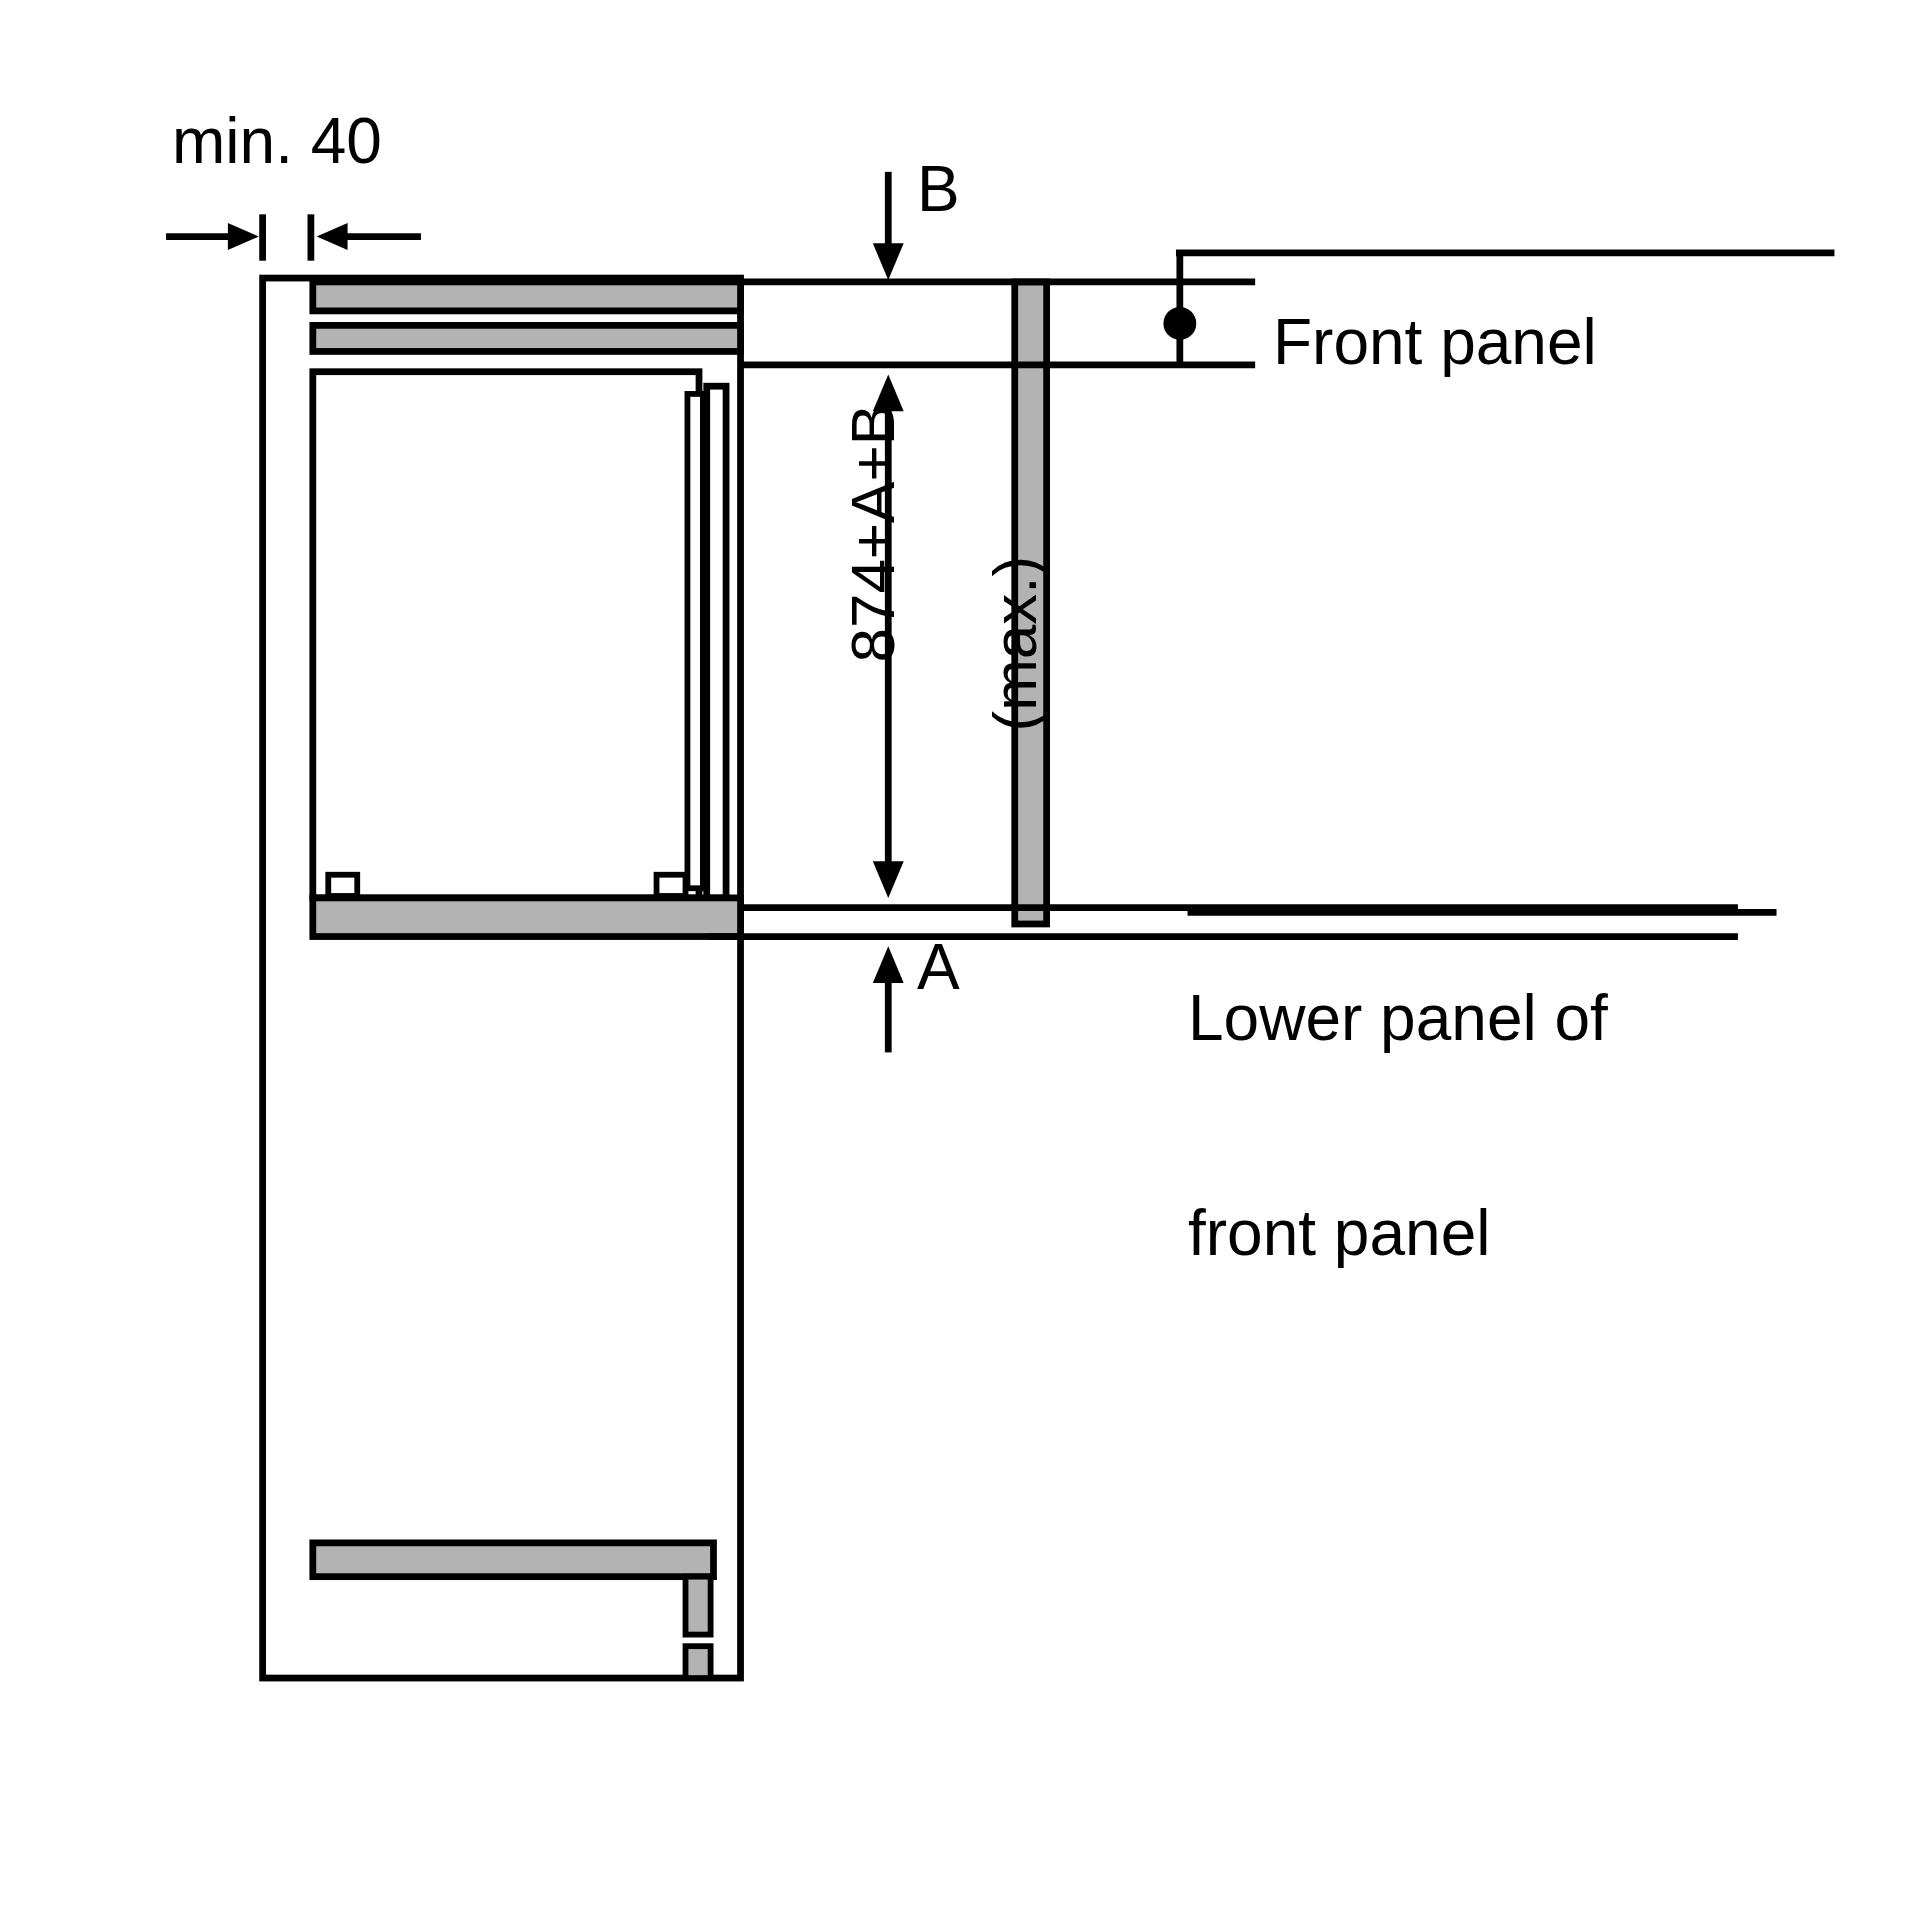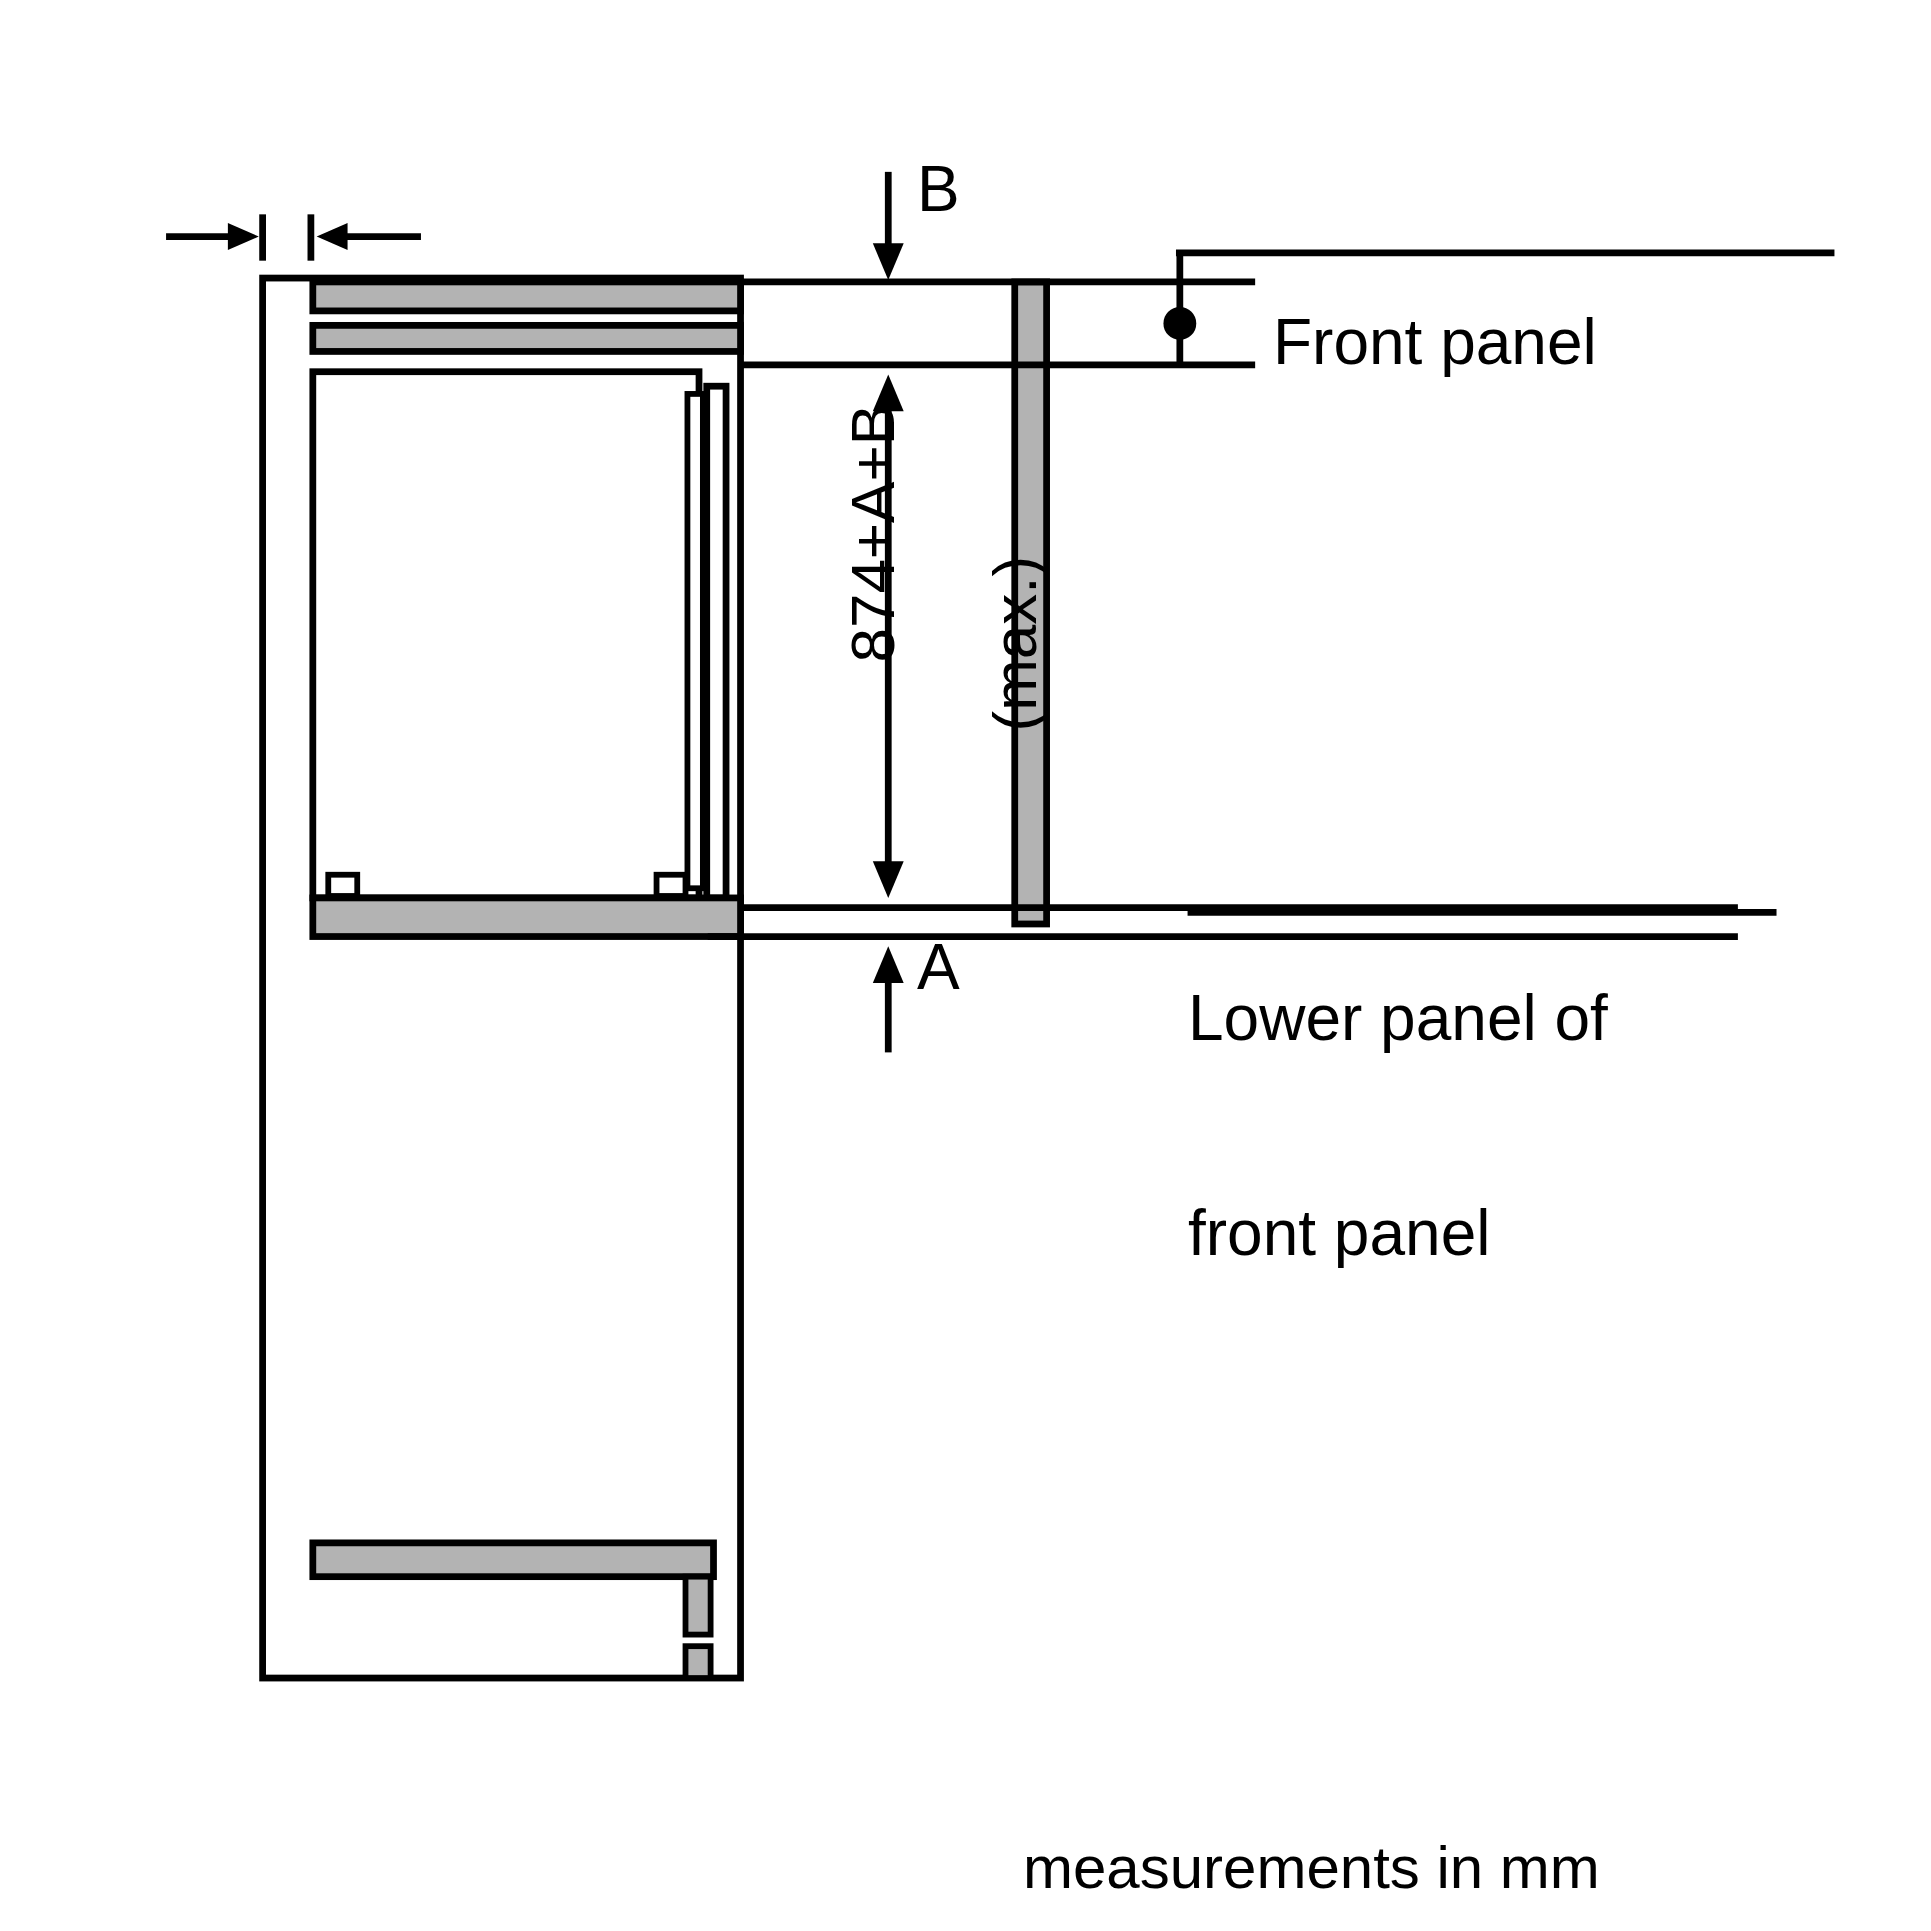--- a/index.html
+++ b/index.html
@@ -139,35 +139,35 @@
     <polygon points="920,388 904,426 936,426" fill="#000000"></polygon>
     <polygon points="920,930 904,892 936,892" fill="#000000"></polygon>
 
     <line x1="1218" y1="262" x2="1900" y2="262" stroke="#000000" stroke-width="7"></line>
     <line x1="1222" y1="262" x2="1222" y2="378" stroke="#000000" stroke-width="7"></line>
     <circle cx="1222" cy="335" r="17" fill="#000000"></circle>
 
     <line x1="1230" y1="945" x2="1840" y2="945" stroke="#000000" stroke-width="7"></line>
   </svg>
 
+  <div class="lbl lbl-min40">min. 40</div>
 
   <div class="lbl lbl-b">B</div>
 
   <div class="lbl lbl-a">A</div>
 
   <div class="lbl-vert">
     <span>874+A+B</span>
     <span class="row2">(max.)</span>
   </div>
 
   <div class="lbl lbl-front-overhang">
     <div>Front panel</div>
   </div>
 
   <div class="lbl lbl-lower-edge">
     <div>Lower panel of</div>
     <div>front panel</div>
   </div>
 
-  <div class="lbl lbl-units">measurements in mm</div>
 
 </div>
 
 
 </body></html>

